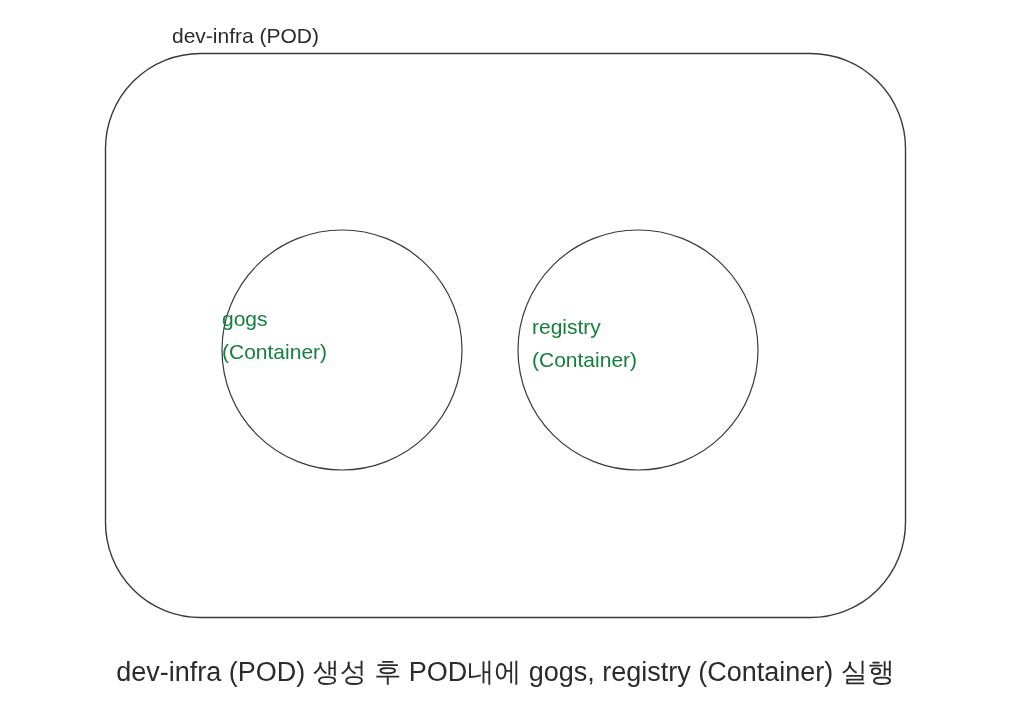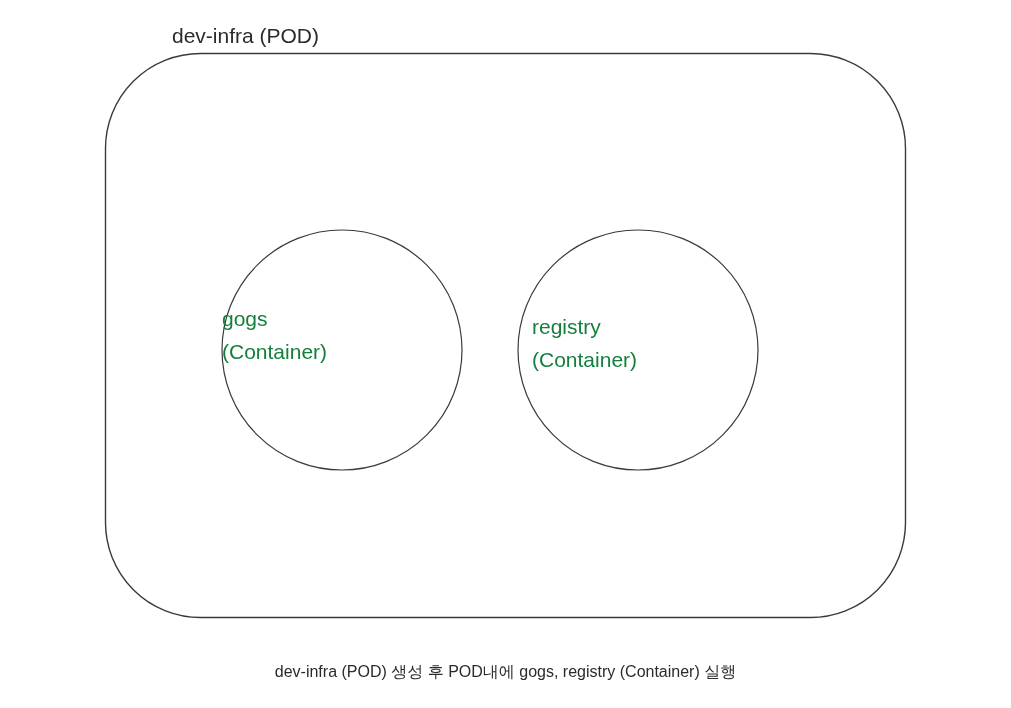--- a/index.html
+++ b/index.html
@@ -59,21 +59,21 @@
     width: 240px;
     margin-top: 8px;
   }
 
   .caption {
     position: absolute;
     left: 0;
     top: 658px;
     width: 1011px;
     text-align: center;
-    font-size: 16px;
+    font-size: 27px;
     line-height: 28px;
     color: #2b2b2b;
     white-space: nowrap;
   }
 </style>
 </head>
 <body>
 
 <svg id="diagram-canvas" viewBox="0 0 1011 708" xmlns="http://www.w3.org/2000/svg">
   <rect id="pod-boundary" x="105.5" y="53.5" width="800" height="564" rx="95" ry="95" fill="#ffffff" stroke="#3a3a3a" stroke-width="1.4"></rect>

